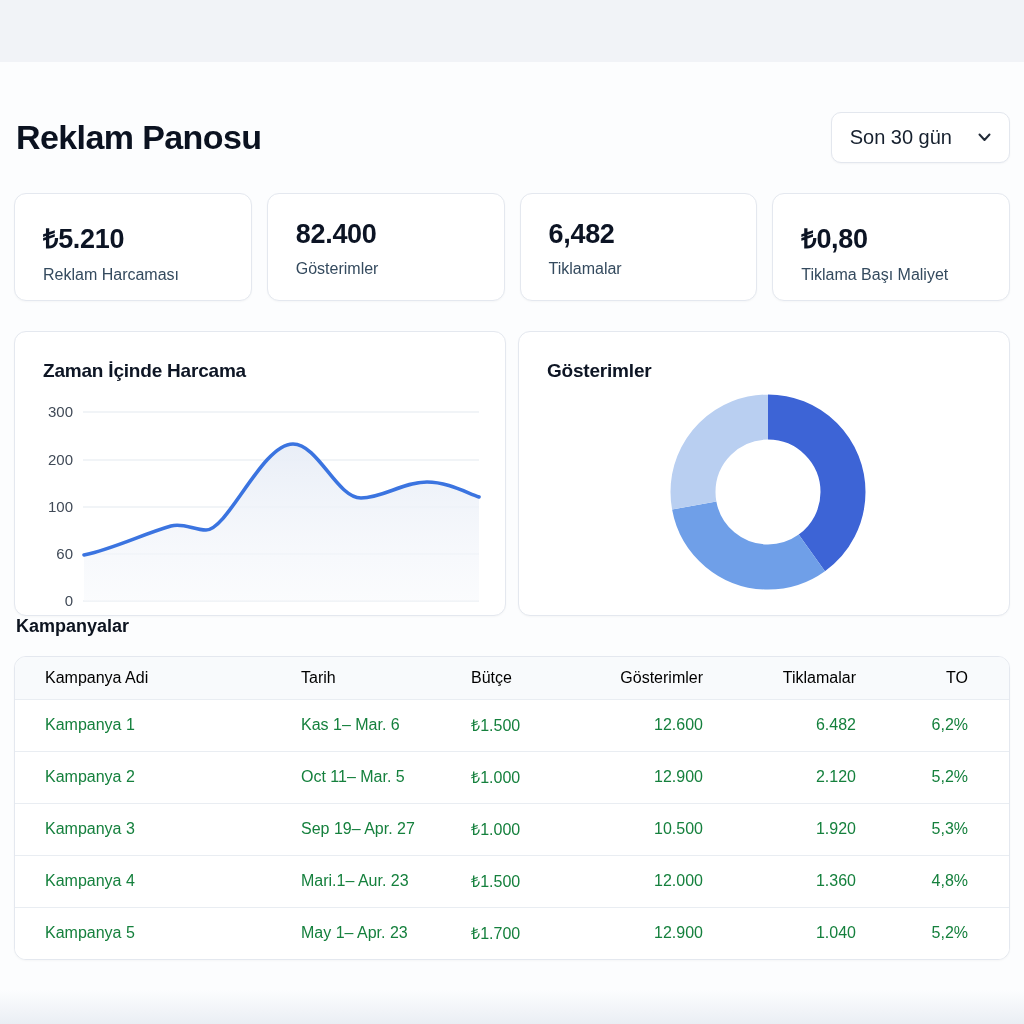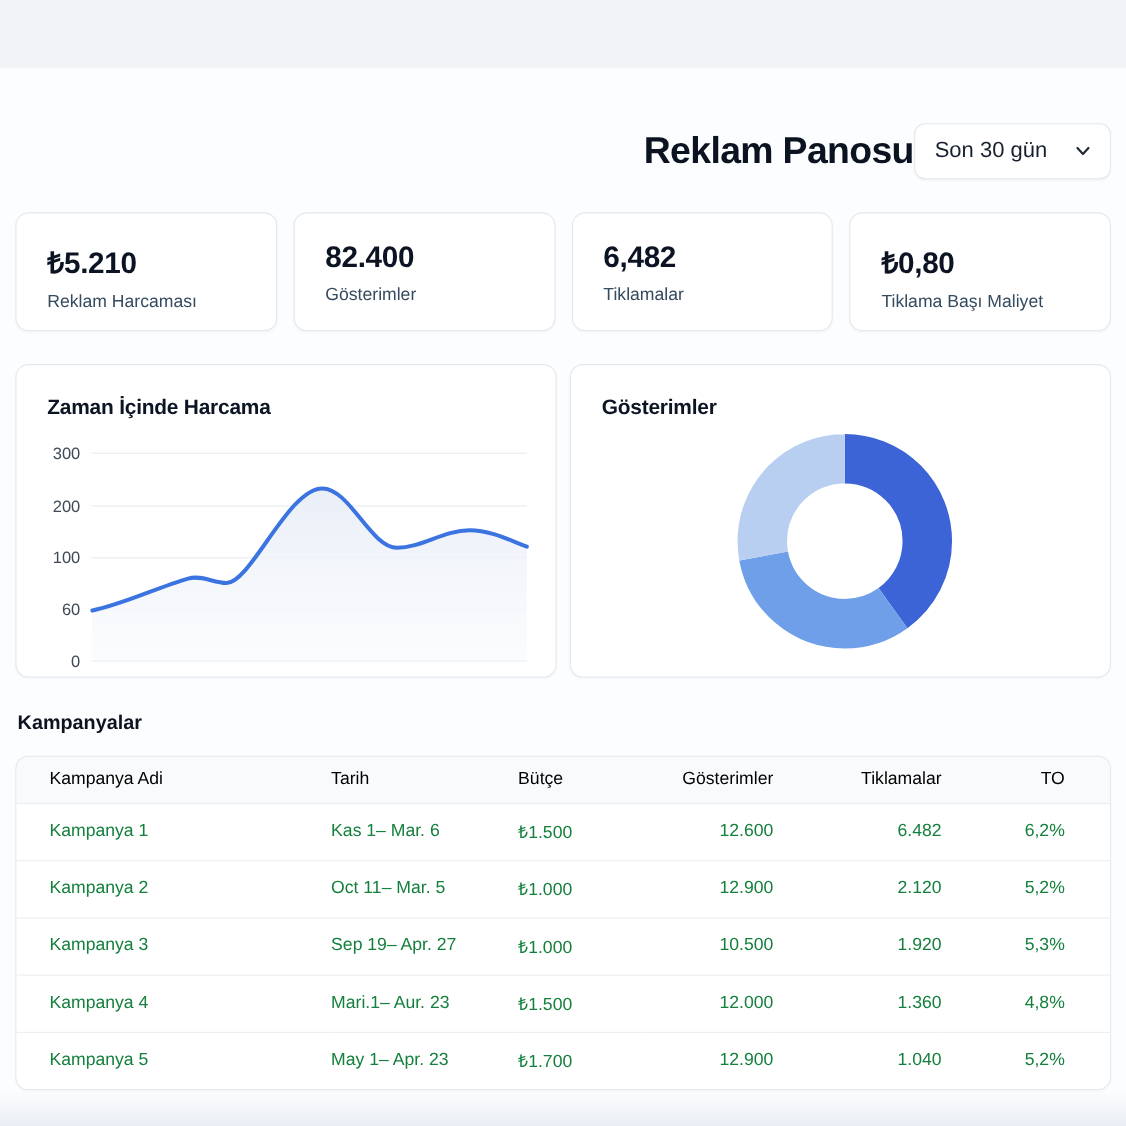--- a/index.html
+++ b/index.html
@@ -11,21 +11,21 @@
     position: relative;
   }
   .topbar { height: 62px; background: #f1f3f7; }
   .bottom-strip {
     position: absolute; left: 0; right: 0; bottom: 0; height: 34px;
     background: linear-gradient(to bottom, rgba(238,241,246,0), #eaeef4);
   }
   .page { padding: 0 14px; }
 
   
-  .header { display: flex; justify-content: flex-end; align-items: center; padding-top: 50px; }
+  .header { display: flex; justify-content: space-between; align-items: center; padding-top: 50px; }
   .page-title { font-size: 34px; font-weight: 700; letter-spacing: -0.6px; color: #0b1220; padding-left: 2px; }
   .range-select {
     display: flex; align-items: center; gap: 26px;
     background: #ffffff; border: 1px solid #e3e7ee; border-radius: 10px;
     padding: 13px 18px; font-size: 20px; color: #16202e;
     box-shadow: 0 1px 2px rgba(16,24,40,.04); cursor: pointer;
   }
   .chev { width: 13px; height: 9px; display: block; }
 
   
@@ -44,21 +44,21 @@
     position: relative; background: #fff; border: 1px solid #e4e8ef; border-radius: 12px;
     height: 285px; padding: 28px 0 0 28px; overflow: hidden;
     box-shadow: 0 1px 2px rgba(16,24,40,.03);
   }
   .chart-title { font-size: 19px; font-weight: 700; color: #0d1524; letter-spacing: -0.2px; }
   .line-svg { position: absolute; left: 0; top: 62px; }
   .tick-label { font-size: 15px; fill: #404a57; }
   .donut-svg { position: absolute; left: 149px; top: 60px; }
 
   
-  .section-heading { margin-top: 31px; font-size: 18px; font-weight: 700; color: #0d1420; padding-left: 2px; }
+  .section-heading { font-size: 18px; font-weight: 700; color: #0d1420; padding-left: 2px; }
   .table-card {
     margin-top: 19px; background: #fff; border: 1px solid #e4e8ef; border-radius: 12px;
     overflow: hidden; box-shadow: 0 1px 2px rgba(16,24,40,.03);
   }
   table { width: 100%; border-collapse: collapse; table-layout: fixed; }
   thead tr { background: #f8fafc; height: 42px; }
   thead th { font-weight: 400; font-size: 16px; color: #000000; text-align: left; }
   tbody tr { height: 52px; border-top: 1px solid #e9edf2; background: #fff; }
   tbody td { font-size: 16px; color: #15803d; }
   .col-name  { padding-left: 30px; }

